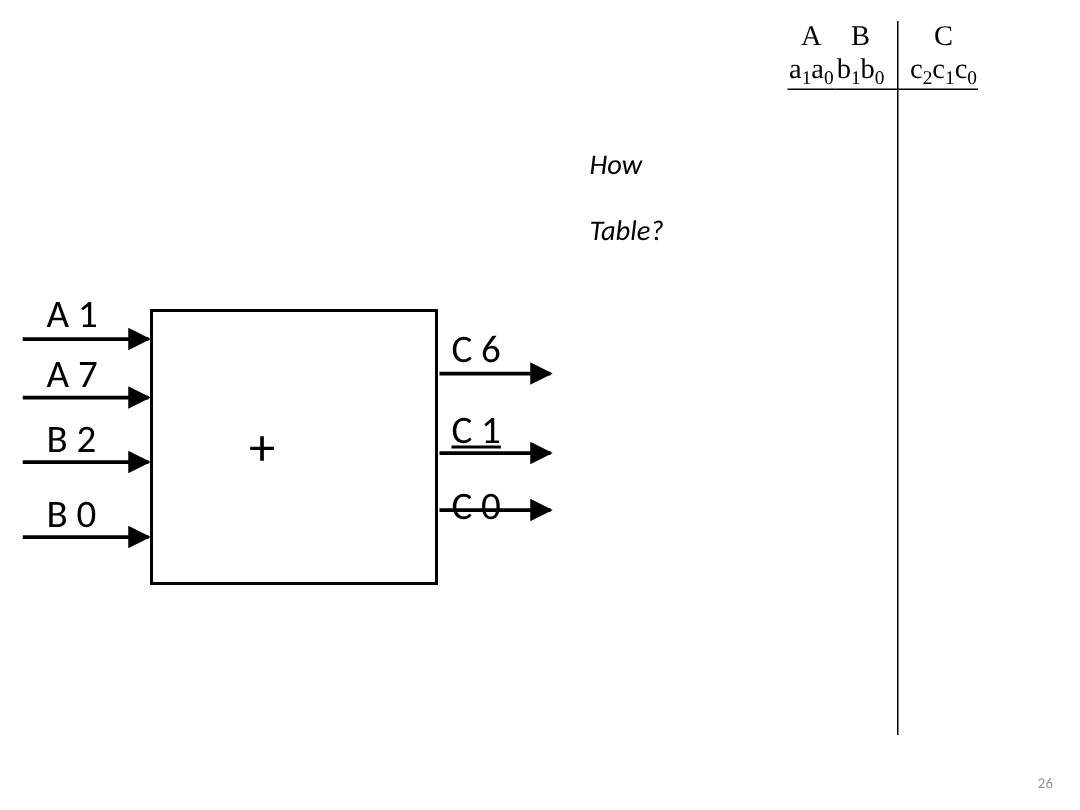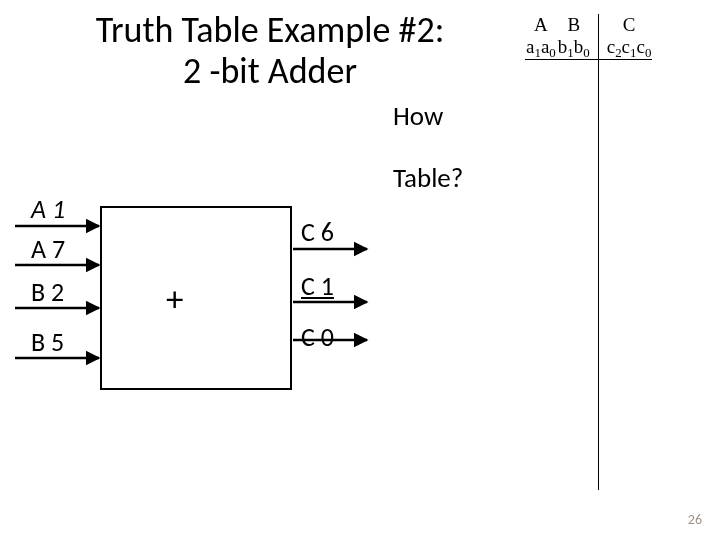--- a/index.html
+++ b/index.html
@@ -25,22 +25,23 @@
     width: 430px;
     font-size: 36px;
     line-height: 1.15;
     text-align: center;
     font-weight: 400;
   }
   .question {
     position: absolute;
     left: 393px;
     top: 100px;
-    font-size: 27px;
+    font-size: 19px;
     line-height: 1.15;
+    font-style: italic;
   }
   .diagram {
     position: absolute;
     left: 15px;
     top: 206px;
     width: 360px;
     height: 200px;
   }
   .diagram svg {
     position: absolute;
@@ -106,48 +107,44 @@
     position: relative;
     top: 0.28em;
   }
   .tt .stub td {
     height: 430px;
   }
   .pagenum {
     position: absolute;
     right: 18px;
     bottom: 12px;
-    font-size: 14px;
+    font-size: 10px;
     color: #a09080;
   }
 </style>
 </head>
 <body>
 
 <div class="slide">
 
-  <div class="title">
-    <span>Truth Table Example #2:</span><br>
-    <span>2 -bit Adder</span>
-  </div>
 
   <div class="question">
     <span>How</span><br>
     <br>
     <span>Table?</span>
   </div>
 
   <div class="diagram">
     <div class="box"></div>
     <div class="plus">+</div>
 
-    <div class="io-label" style="left:16px; top:-10px;font-style:italic;">A 1</div>
+    <div class="io-label" style="left:16px; top:-10px;">A 1</div>
     <div class="io-label" style="left:16px; top:30px;">A 7</div>
     <div class="io-label" style="left:16px; top:73px;">B 2</div>
-    <div class="io-label" style="left:16px; top:123px;">B 5</div>
+    <div class="io-label" style="left:16px; top:123px;">B 0</div>
 
     <div class="io-label" style="left:286px; top:13px;">C 6</div>
     <div class="io-label" style="left:286px; top:67px;text-decoration:underline;">C 1</div>
     <div class="io-label" style="left:286px; top:118px;">C 0</div>
 
     <svg width="360" height="200">
       <defs>
         <marker id="arrow" viewBox="0 0 10 10" refX="9" refY="5" markerWidth="6" markerHeight="6" orient="auto-start-reverse">
           <path d="M 0 0 L 10 5 L 0 10 z" fill="#000"></path>
         </marker>

